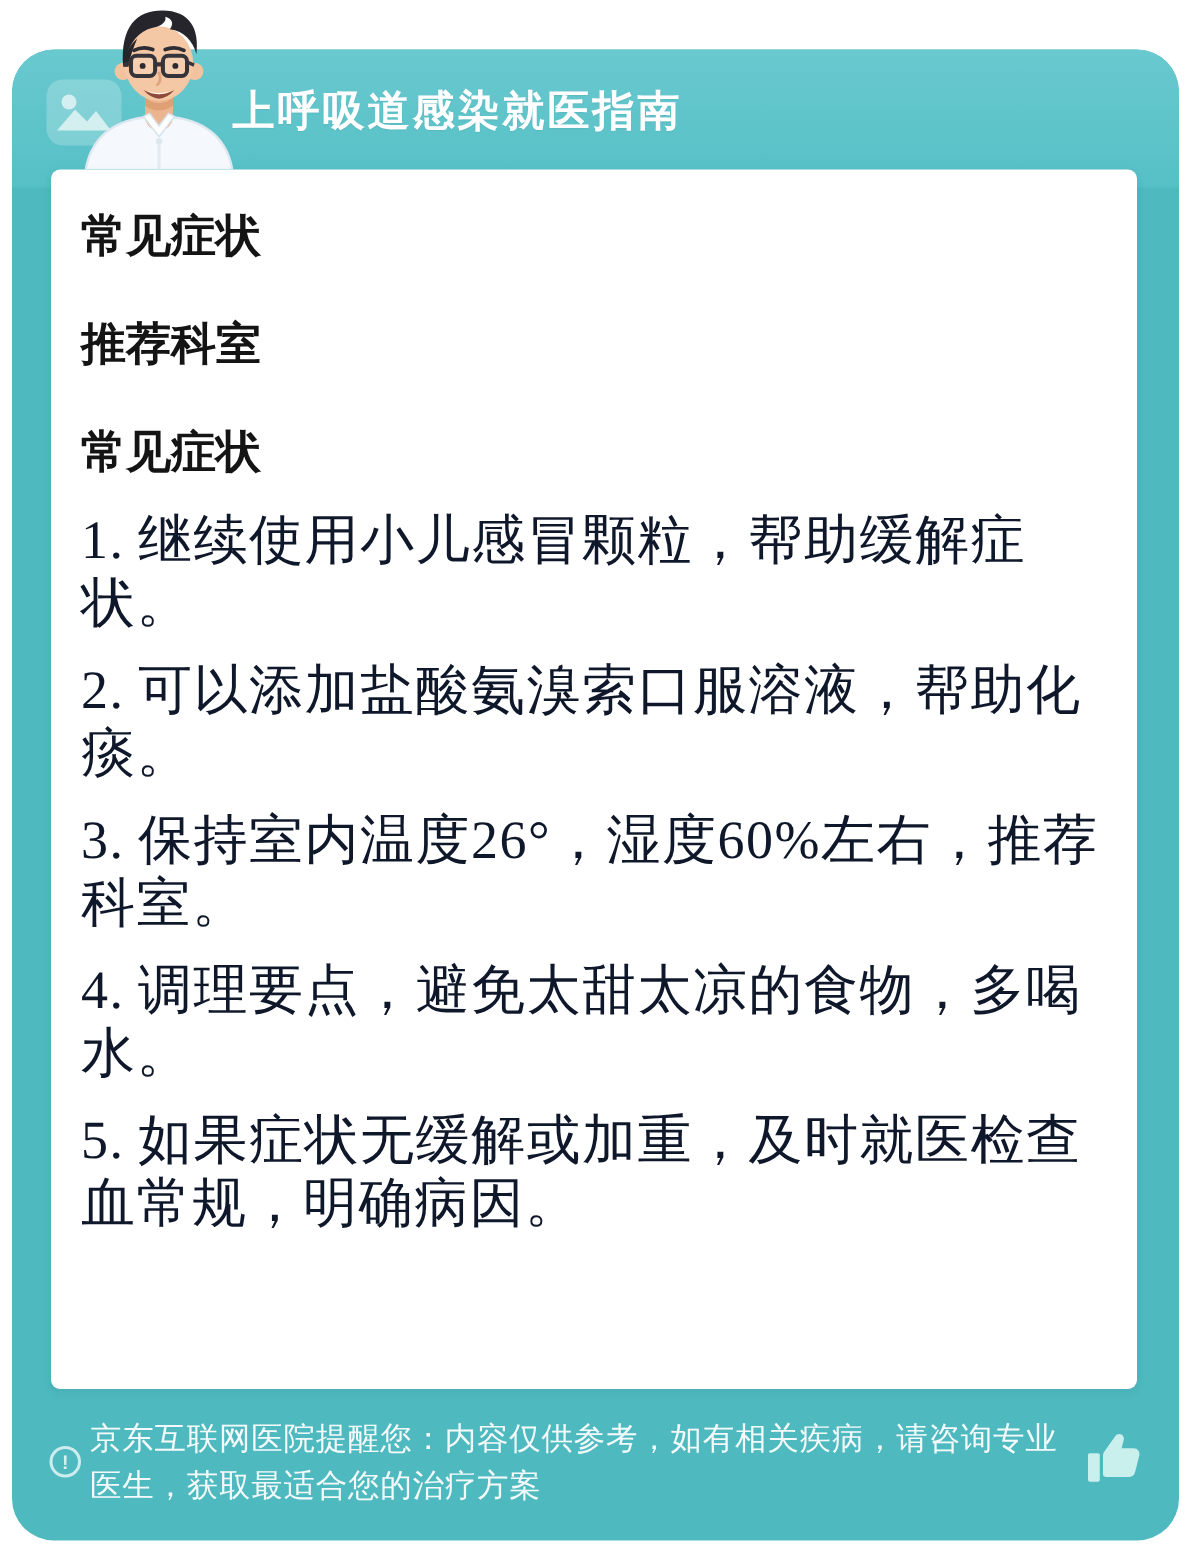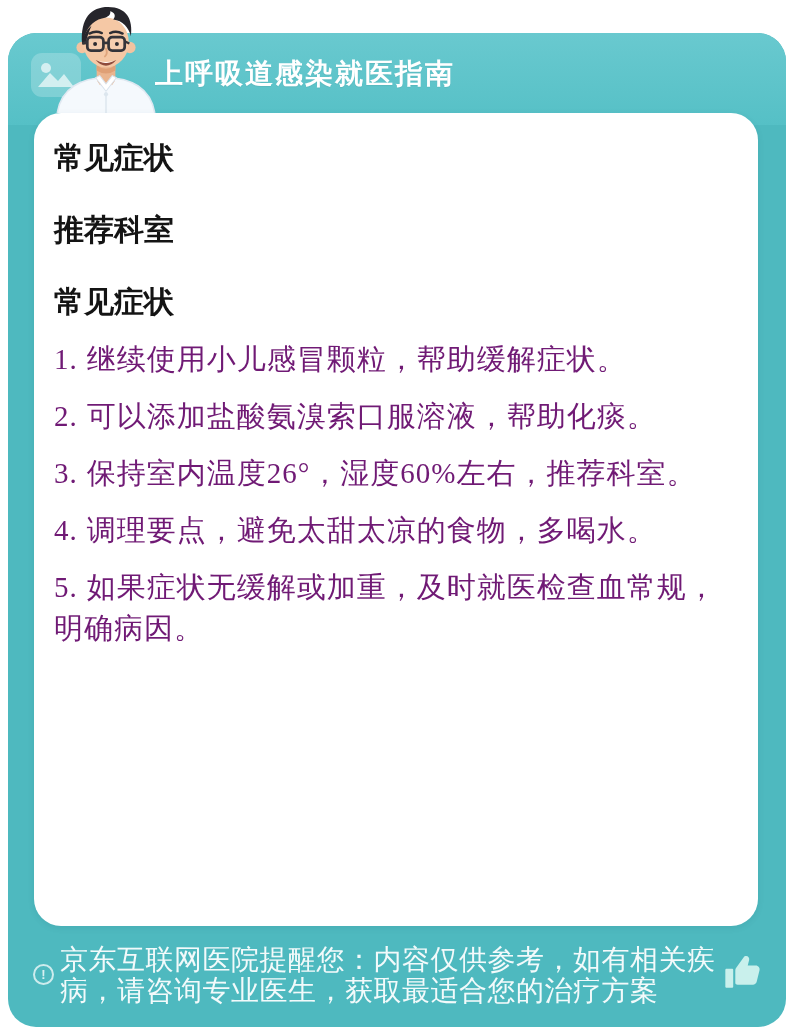--- a/index.html
+++ b/index.html
@@ -34,56 +34,56 @@
 
   .page-title {
     position: absolute; left: 155px; top: 55px; z-index: 3;
     font-size: 28px; font-weight: 700; color: #ffffff; letter-spacing: 2px;
     text-shadow: 0 1px 1px rgba(0,0,0,0.06);
   }
 
   
   .card {
     position: absolute; left: 34px; top: 113px; width: 724px; height: 813px;
-    background: #ffffff; border-radius: 27px; z-index: 4;
+    background: #ffffff; border-radius: 6px; z-index: 4;
     padding: 26px 20px 0 20px; overflow: hidden;
     box-shadow: 0 2px 6px rgba(20,80,85,0.10);
   }
   .card h2 {
     font-size: 30px; line-height: 38px; font-weight: 700; color: #141414;
     margin: 34px 0 0 0;
   }
   .card h2:first-child { margin-top: 0; }
   .body-text {
     font-size: 29px; line-height: 43px; letter-spacing: 1px;
     color: #1d1d1d; margin: 18px 0 0 0;
     font-family: "Liberation Serif", sans-serif;
   }
   ol.care-list { list-style: none; margin: 18px 0 0 0; padding: 0; }
   ol.care-list li {
-    font-size: 29px; line-height: 41px; letter-spacing: 1px;
-    color: #701a75; margin: 0 0 16px 0;
+    font-size: 36px; line-height: 41px; letter-spacing: 1px;
+    color: #0f172a; margin: 0 0 16px 0;
   }
   .li-num {
     font-family: "Liberation Serif", "DejaVu Serif", serif;
     margin-right: 9px;
   }
   .li-txt { font-family: "Liberation Serif", sans-serif; }
 
   
   .footer { position: absolute; left: 0; top: 938px; width: 800px; height: 72px; z-index: 5; }
   .info-icon {
     position: absolute; left: 33px; top: 964px; width: 21px; height: 21px;
     border: 2px solid rgba(255,255,255,0.72); border-radius: 50%;
     color: rgba(255,255,255,0.78); font-size: 13px; font-weight: 700;
     display: flex; align-items: center; justify-content: center; z-index: 6;
   }
   .disclaimer {
     position: absolute; left: 60px; top: 944px; width: 660px; z-index: 6;
-    font-size: 28px; line-height: 31px; letter-spacing: 0.5px;
+    font-size: 21px; line-height: 31px; letter-spacing: 0.5px;
     color: rgba(255,255,255,0.93);
   }
   .thumb { position: absolute; left: 722px; top: 950px; width: 42px; height: 44px; z-index: 6; }
 </style>
 </head>
 <body>
 
 <div class="page">
 
   <div class="panel">

